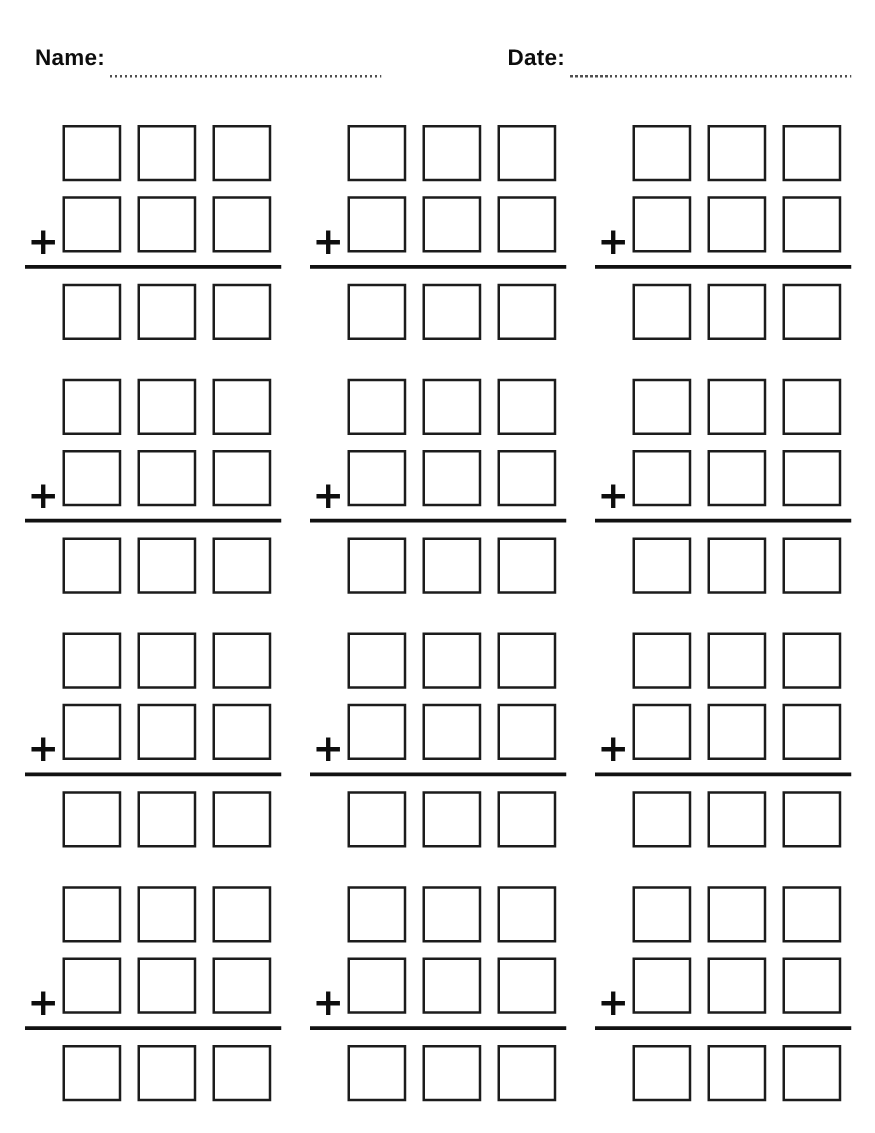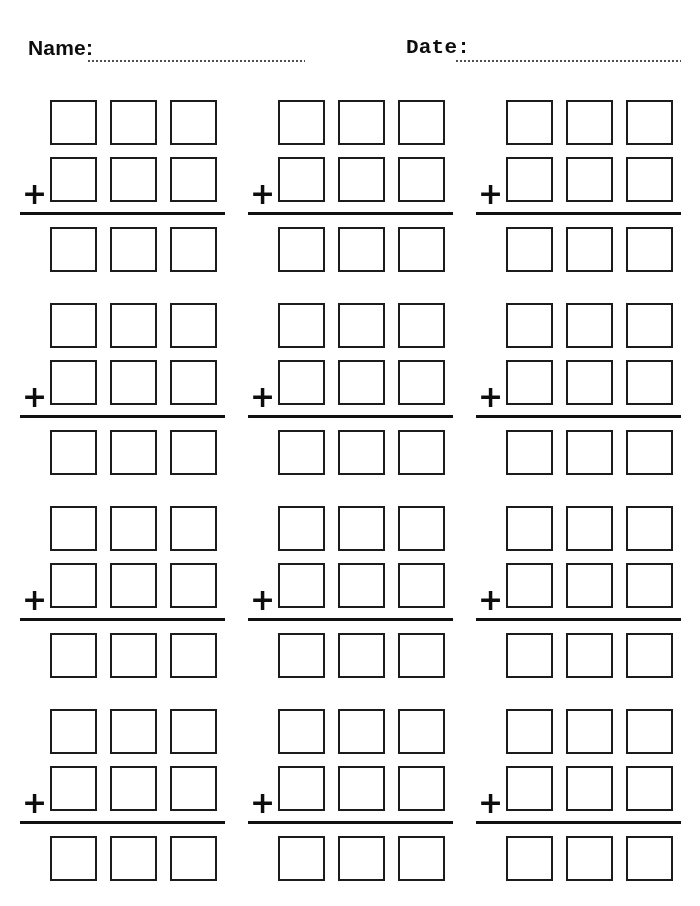--- a/index.html
+++ b/index.html
@@ -9,28 +9,28 @@
     position: relative;
     font-family: "Liberation Sans", sans-serif;
     color: #111111;
     overflow: hidden;
   }
 
   
   .hdr-label {
     position: absolute;
     top: 36px;
-    font-size: 21px;
+    font-size: 18px;
     font-weight: bold;
     letter-spacing: 0.2px;
     color: #0d0d0d;
     white-space: nowrap;
   }
   .hdr-label.name { left: 28px; }
-  .hdr-label.date { left: 406px; font-family: Liberation Mono, monospace; }
+  .hdr-label.date { left: 406px; }
 
   .dash-line {
     position: absolute;
     top: 60px;
     height: 1.5px;
     background-image: repeating-linear-gradient(to right, #4f4f4f 0 2px, transparent 2px 4px);
   }
   .dash-line.name { left: 88px;  width: 217px; }
   .dash-line.date { left: 456px; width: 225px; }
 

